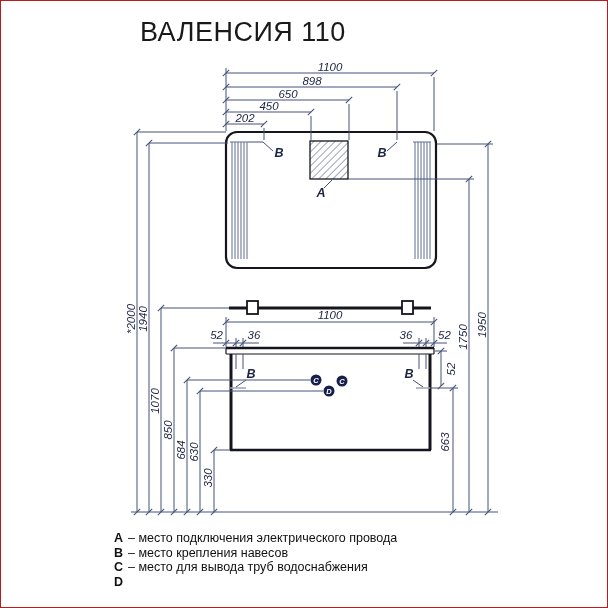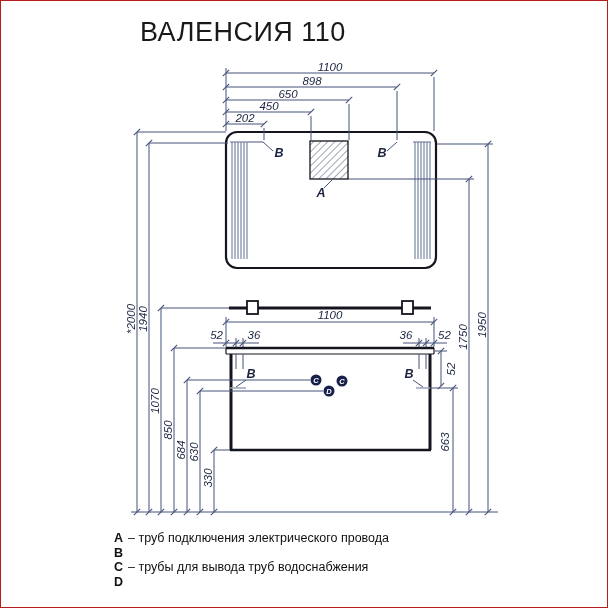--- a/index.html
+++ b/index.html
@@ -254,27 +254,28 @@
     </g>
 
     <g>
       <line class="dl" stroke-width="1.2" x1="130" y1="511" x2="497" y2="511"></line>
     </g>
   </svg>
 
   <div id="legend">
     <div class="legend-row">
       <span class="legend-key">A</span>
-      <span class="legend-text">– труб подключения электрического провода</span>
+      <span class="legend-text">– место подключения электрического провода</span>
     </div>
     <div class="legend-row">
       <span class="legend-key">B</span>
+      <span class="legend-text">– место крепления навесов</span>
     </div>
     <div class="legend-row">
       <span class="legend-key">C</span>
-      <span class="legend-text">– трубы для вывода труб водоснабжения</span>
+      <span class="legend-text">– место для вывода труб водоснабжения</span>
     </div>
     <div class="legend-row">
       <span class="legend-key">D</span>
     </div>
   </div>
 
 </div>
 
 </body></html>

